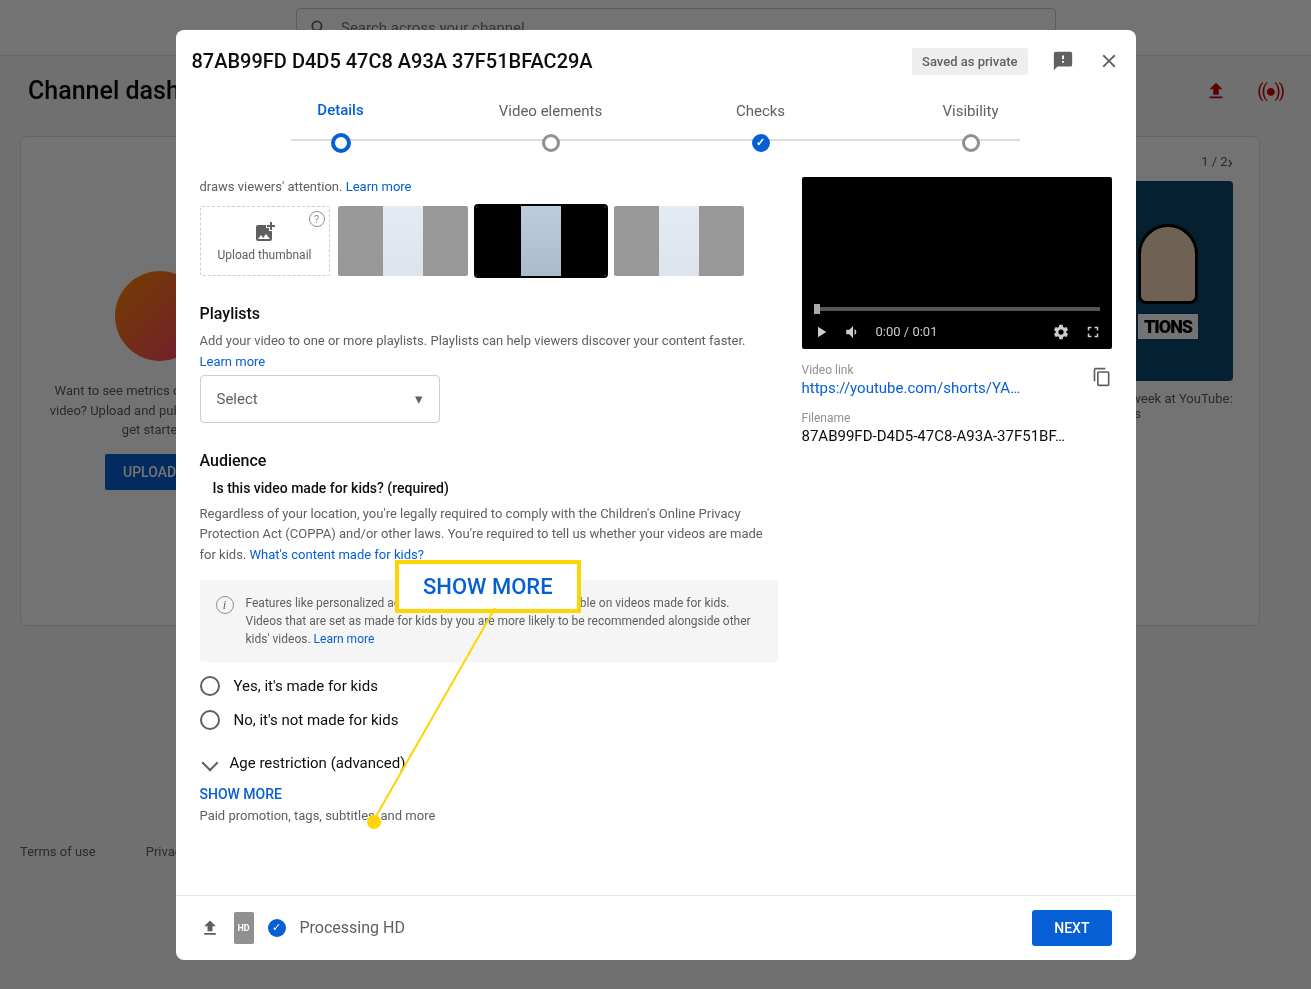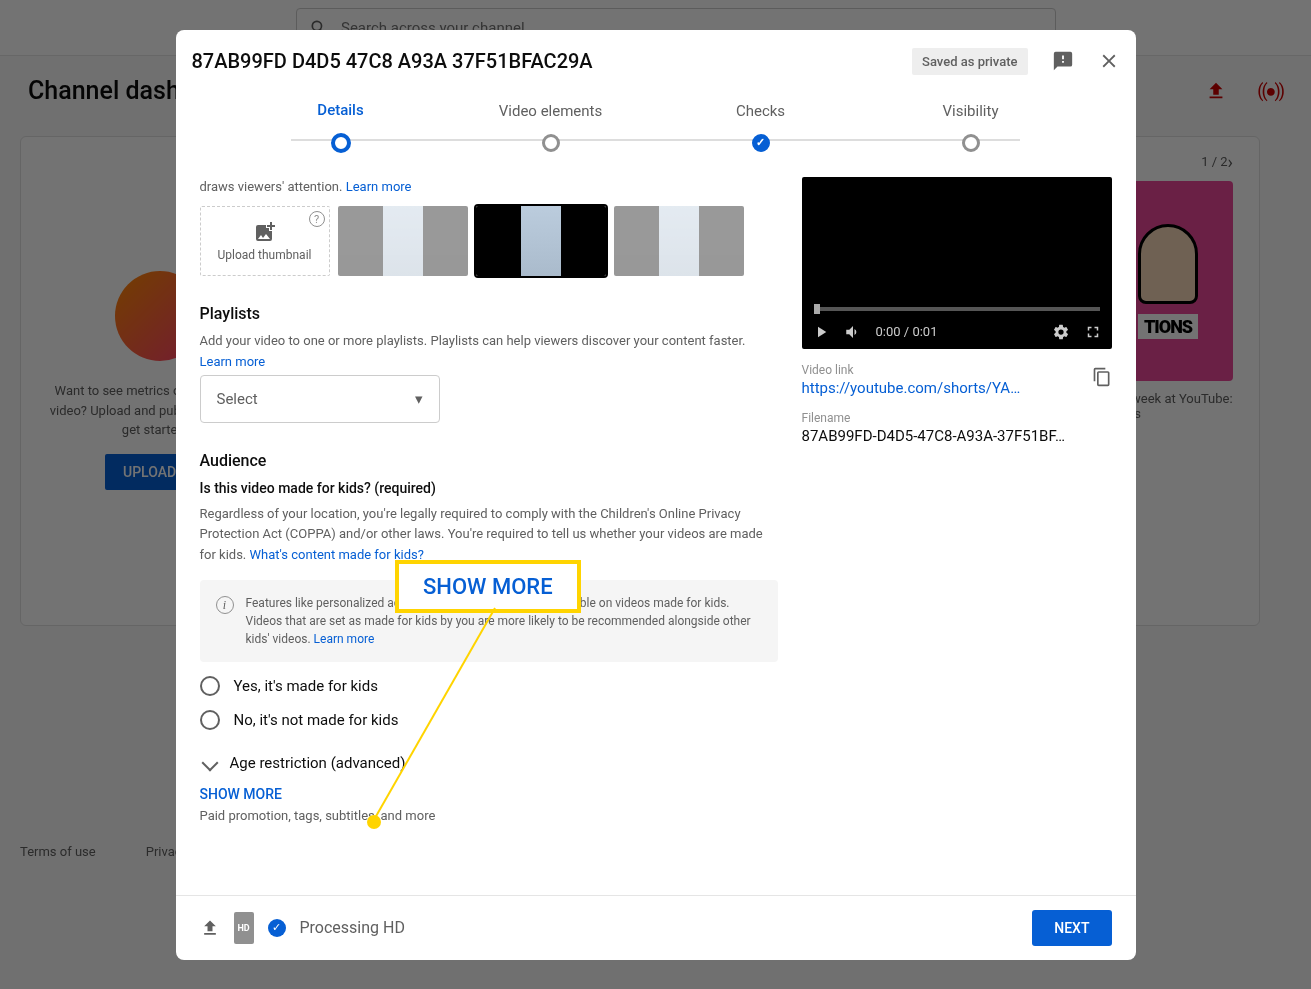--- a/index.html
+++ b/index.html
@@ -12,21 +12,21 @@
 .page-head h1{font-size:25px;font-weight:500}
 .page-head-icons{display:flex;gap:30px;align-items:center}
 .up-icon{width:22px;height:22px;fill:#c00}
 .live-icon{color:#c00;font-size:18px;letter-spacing:-2px}
 .dashboard-card{position:absolute;left:20px;top:136px;width:1240px;height:490px;border:1px solid #e0e0e0;border-radius:6px;background:#fff;padding:24px}
 .dash-left{width:220px}
 .circle-grad{width:90px;height:90px;border-radius:50%;background:linear-gradient(135deg,#ff8a00,#ff3d71);margin:110px 0 20px 70px}
 .dash-text{font-size:13px;color:#606060;text-align:center;line-height:1.5}
 .upload-btn{margin-top:14px;background:#065fd4;color:#fff;border:none;padding:10px 18px;font-size:14px;font-weight:500;border-radius:2px;margin-left:60px}
 .pager{position:absolute;right:26px;top:14px;font-size:13px;color:#606060;display:flex;align-items:center;}
-.news-thumb{position:absolute;right:26px;top:44px;width:130px;height:200px;background:#ec4899;border-radius:4px;display:flex;flex-direction:column;align-items:center;justify-content:center}
+.news-thumb{position:absolute;right:26px;top:44px;width:130px;height:200px;background:#0c4a6e;border-radius:4px;display:flex;flex-direction:column;align-items:center;justify-content:center}
 .hand{width:60px;height:80px;background:#f5d7b8;border-radius:30px 30px 8px 8px;border:3px solid #000}
 .news-txt{font-weight:900;font-size:18px;color:#000;background:#fff;padding:2px 6px;margin-top:10px;letter-spacing:-1px}
 .news-cap{position:absolute;right:26px;top:254px;font-size:13px;color:#606060;width:130px}
 .footer-links{position:absolute;left:20px;bottom:130px;display:flex;gap:50px;font-size:13px;color:#606060}
 .overlay{position:absolute;inset:0;background:rgba(0,0,0,.55);display:flex;align-items:center;justify-content:center;z-index:50}
 .dialog{width:960px;height:930px;background:#fff;border-radius:8px;display:flex;flex-direction:column;position:relative;overflow:hidden}
 .dlg-head{display:flex;align-items:center;padding:18px 16px;gap:12px}
 .dlg-title{font-size:20px;font-weight:500;flex:1}
 .badge{background:#eee;color:#606060;font-size:13px;padding:6px 10px;border-radius:2px;font-weight:500}
 .feedback-ic,.close-ic{width:22px;height:22px;fill:#606060;cursor:pointer;margin-left:12px}
@@ -50,21 +50,21 @@
 .thumb.upload{background:#fff;border:1px dashed #ccc;flex-direction:column;gap:4px}
 .thumb.upload svg{width:24px;height:24px;fill:#606060}
 .thumb.upload span{font-size:12px;color:#606060}
 .thumb.selected{outline:2px solid #000}
 .thumb.dim{opacity:.4}
 .thumb .faux{width:40px;height:100%;background:linear-gradient(#bcd,#abc)}
 .help-ic{position:absolute;top:4px;right:4px;width:16px;height:16px;border:1.5px solid #909090;border-radius:50%;font-size:11px;color:#909090;display:flex;align-items:center;justify-content:center}
 h3.sect{font-size:16px;font-weight:500;margin:28px 0 8px}
 .desc{font-size:13px;color:#606060;line-height:1.6}
 .select-box{margin-top:2px;border:1px solid #ccc;border-radius:4px;padding:14px 16px;width:240px;display:flex;justify-content:space-between;align-items:center;font-size:15px;color:#606060}
-.label-strong{font-size:14px;font-weight:500;margin:10px 0 8px}
+.label-strong{font-size:14px;font-weight:500;margin:10px 13px 8px}
 .info-box{background:#f5f5f5;border-radius:4px;padding:14px 16px;display:flex;gap:12px;margin:14px 0;font-size:12px;color:#606060;line-height:1.5}
 .info-ic{width:18px;height:18px;border:1.5px solid #909090;border-radius:50%;flex-shrink:0;display:flex;align-items:center;justify-content:center;font-size:12px;font-family:serif;font-style:italic;margin-top:2px}
 .radio{display:flex;align-items:center;gap:14px;margin:14px 0;font-size:15px}
 .radio-dot{width:20px;height:20px;border:2px solid #606060;border-radius:50%}
 .collapser{display:flex;align-items:center;gap:14px;font-size:15px;margin:24px 0 14px;cursor:pointer}
 .chev{width:12px;height:12px;border-left:2px solid #606060;border-bottom:2px solid #606060;transform:rotate(-45deg);margin-left:4px}
 .showmore{color:#065fd4;font-size:14px;font-weight:500;cursor:pointer}
 .sub{font-size:13px;color:#606060;margin-top:6px}
 .preview{width:100%;height:172px;background:#000;position:relative;border-radius:2px}
 .prev-bar{position:absolute;left:12px;right:12px;bottom:38px;height:4px;background:#555}

